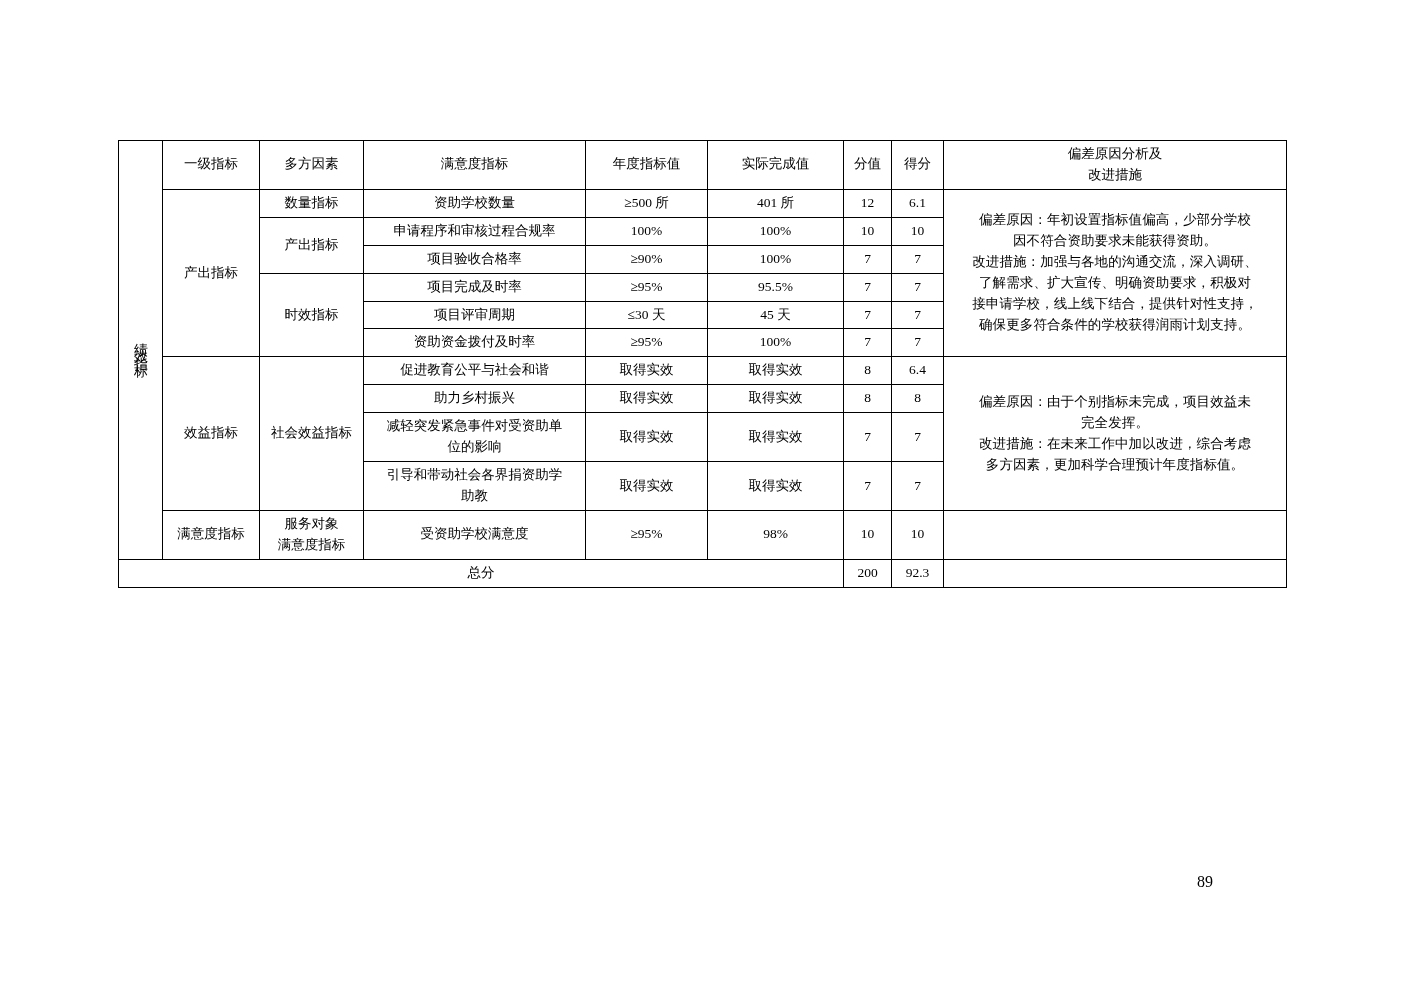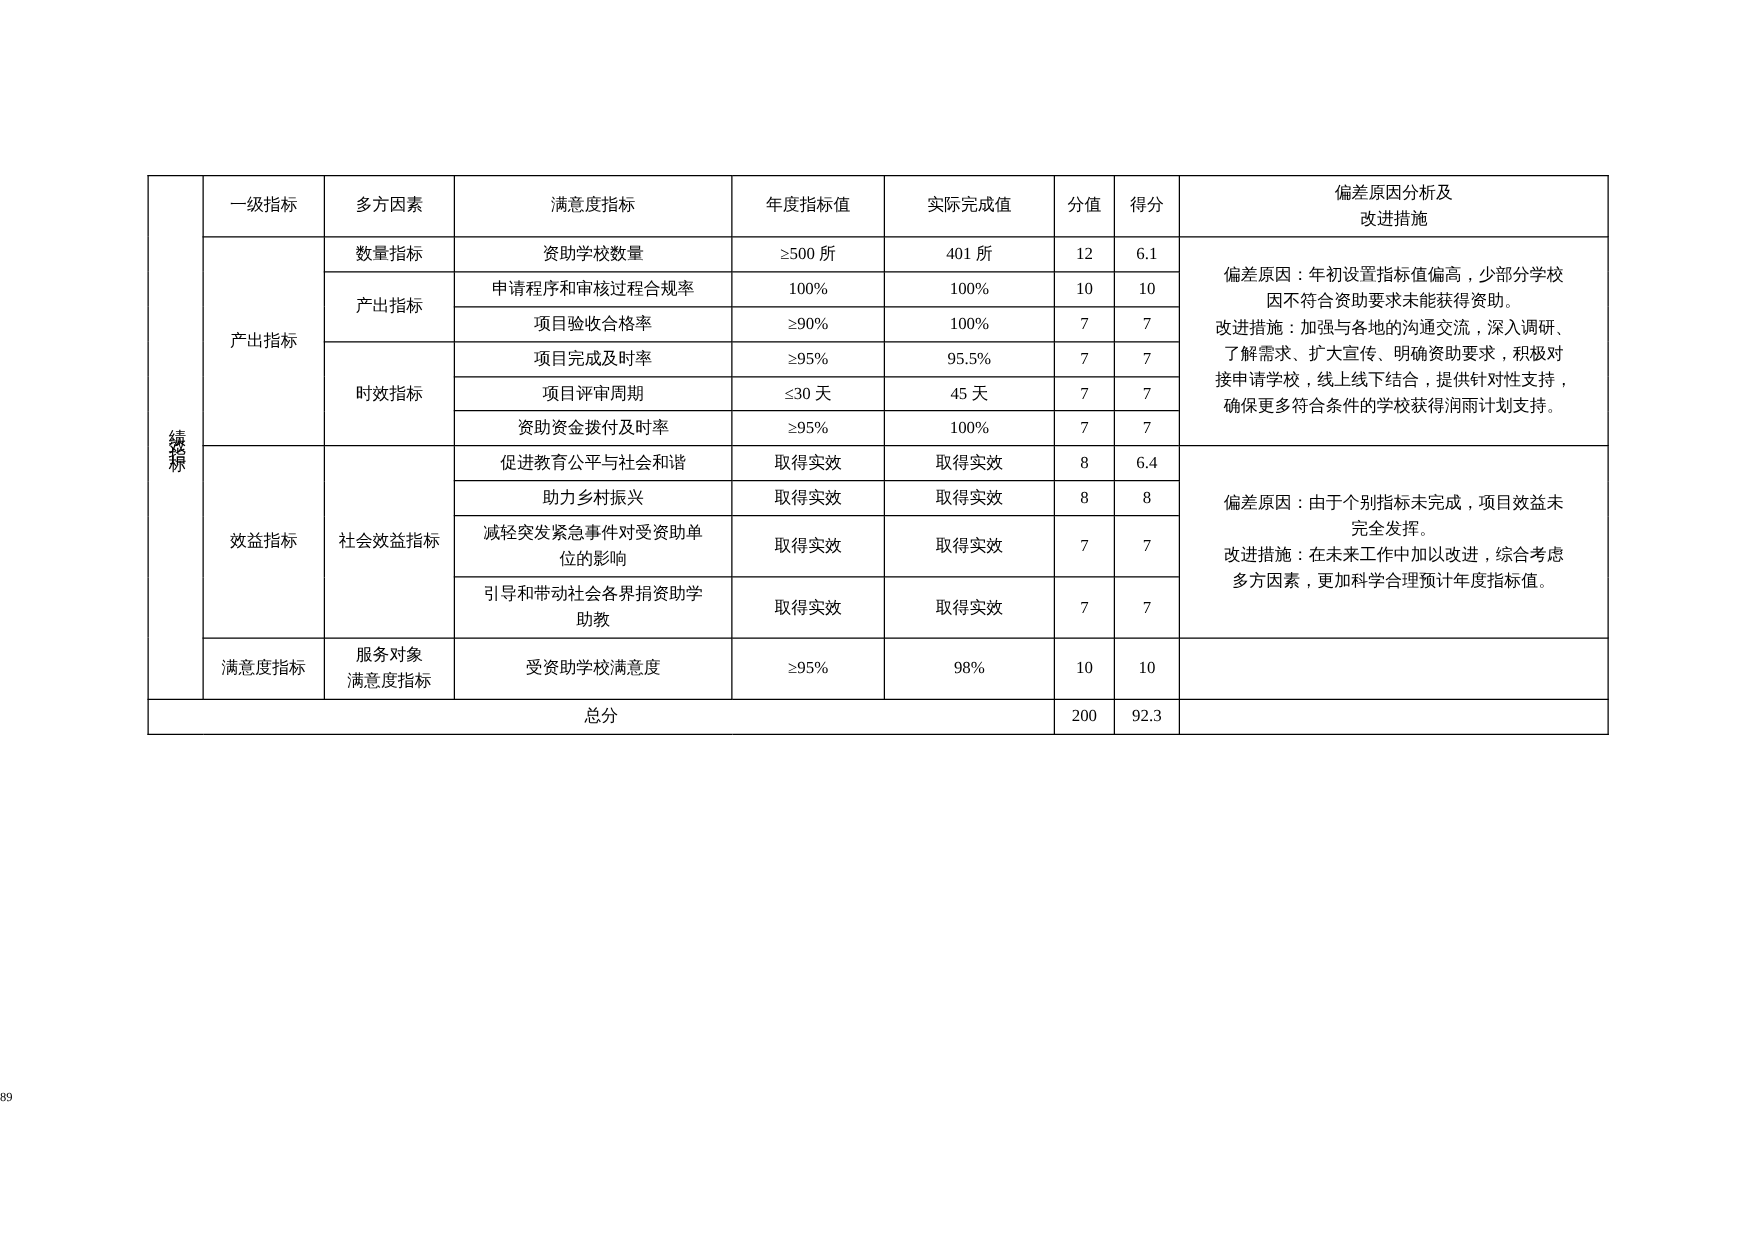--- a/index.html
+++ b/index.html
@@ -80,22 +80,22 @@
   }
   td.num {
     font-family: "Liberation Serif", serif;
     font-size: 13.5px;
   }
   .pagenum {
     position: absolute;
     left: 0;
     top: 873px;
     width: 1213px;
-    text-align: left;
-    font-size: 10px;
+    text-align: right;
+    font-size: 16px;
     font-family: "Liberation Serif", serif;
   }
   .twoline { line-height: 1.65; }
 </style>
 </head>
 <body>
 
 <div class="page">
 
   <table class="perf">

